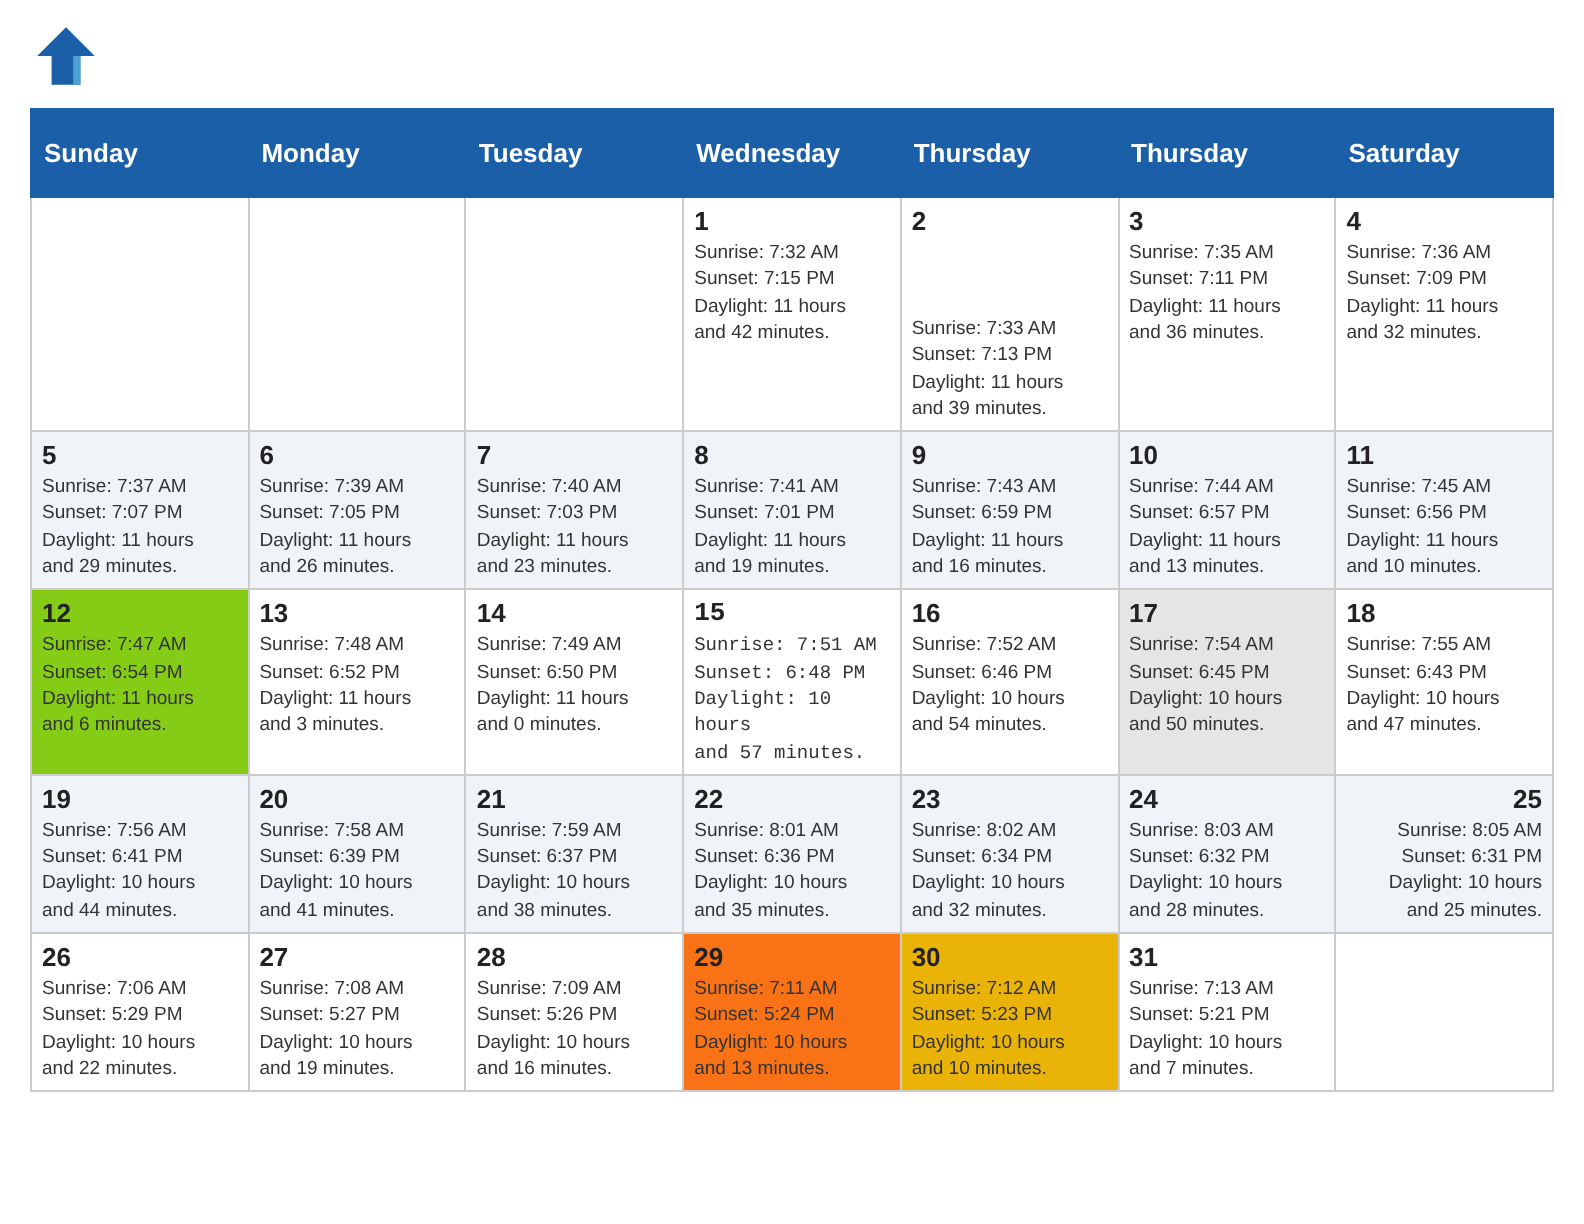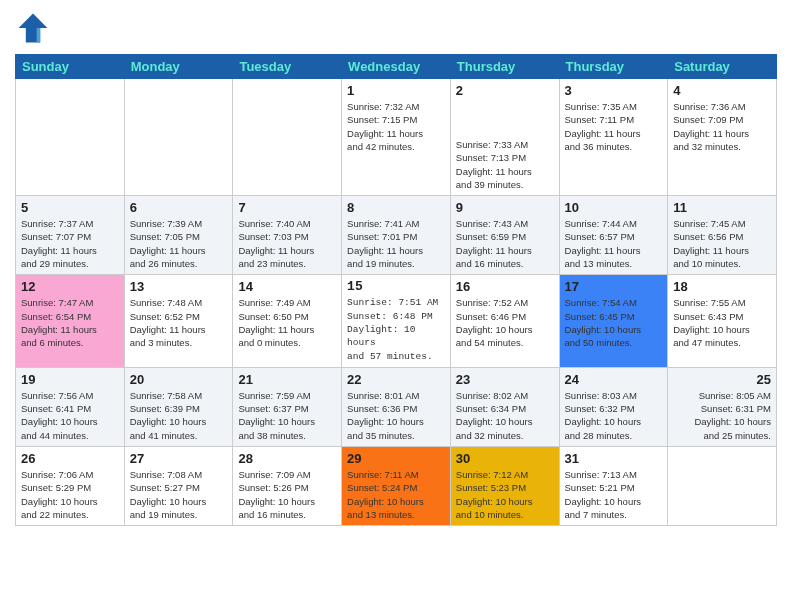--- a/index.html
+++ b/index.html
@@ -58,23 +58,23 @@
       font-size: 14px;
       color: #555;
     }
     .calendar {
       width: 100%;
       border-collapse: collapse;
       border: 1px solid #ccc;
     }
     .calendar th {
       background: #1a5fa8;
-      color: #5eead4;
+      color: #ffffff;
       text-align: left;
-      padding: 4px 6px;
+      padding: 14px 6px;
       font-size: 13px;
       font-weight: bold;
       border: 1px solid #1a5fa8;
     }
     .calendar td {
       vertical-align: top;
       border: 1px solid #ccc;
       padding: 4px 5px;
       width: calc(100% / 7);
       min-height: 80px;
@@ -213,21 +213,21 @@
           </td>
           <td style="background: rgb(240, 244, 248);">
             <div class="day-number">11</div>
             <div class="day-info" style="white-space: pre-line;">Sunrise: 7:45 AM
 Sunset: 6:56 PM
 Daylight: 11 hours
 and 10 minutes.</div>
           </td>
         </tr>
         <tr>
-          <td style="background: #f9a8d4;">
+          <td style="background: #84cc16;">
             <div class="day-number">12</div>
             <div class="day-info" style="white-space: pre-line;">Sunrise: 7:47 AM
 Sunset: 6:54 PM
 Daylight: 11 hours
 and 6 minutes.</div>
           </td>
           <td style="background: rgb(255, 255, 255);">
             <div class="day-number">13</div>
             <div class="day-info" style="white-space: pre-line;">Sunrise: 7:48 AM
 Sunset: 6:52 PM
@@ -248,21 +248,21 @@
 Daylight: 10 hours
 and 57 minutes.</div>
           </td>
           <td style="background: rgb(255, 255, 255);">
             <div class="day-number">16</div>
             <div class="day-info" style="white-space: pre-line;">Sunrise: 7:52 AM
 Sunset: 6:46 PM
 Daylight: 10 hours
 and 54 minutes.</div>
           </td>
-          <td style="background: #3b82f6;">
+          <td style="background: #e5e5e5;">
             <div class="day-number">17</div>
             <div class="day-info" style="white-space: pre-line;">Sunrise: 7:54 AM
 Sunset: 6:45 PM
 Daylight: 10 hours
 and 50 minutes.</div>
           </td>
           <td style="background: rgb(255, 255, 255);">
             <div class="day-number">18</div>
             <div class="day-info" style="white-space: pre-line;">Sunrise: 7:55 AM
 Sunset: 6:43 PM

